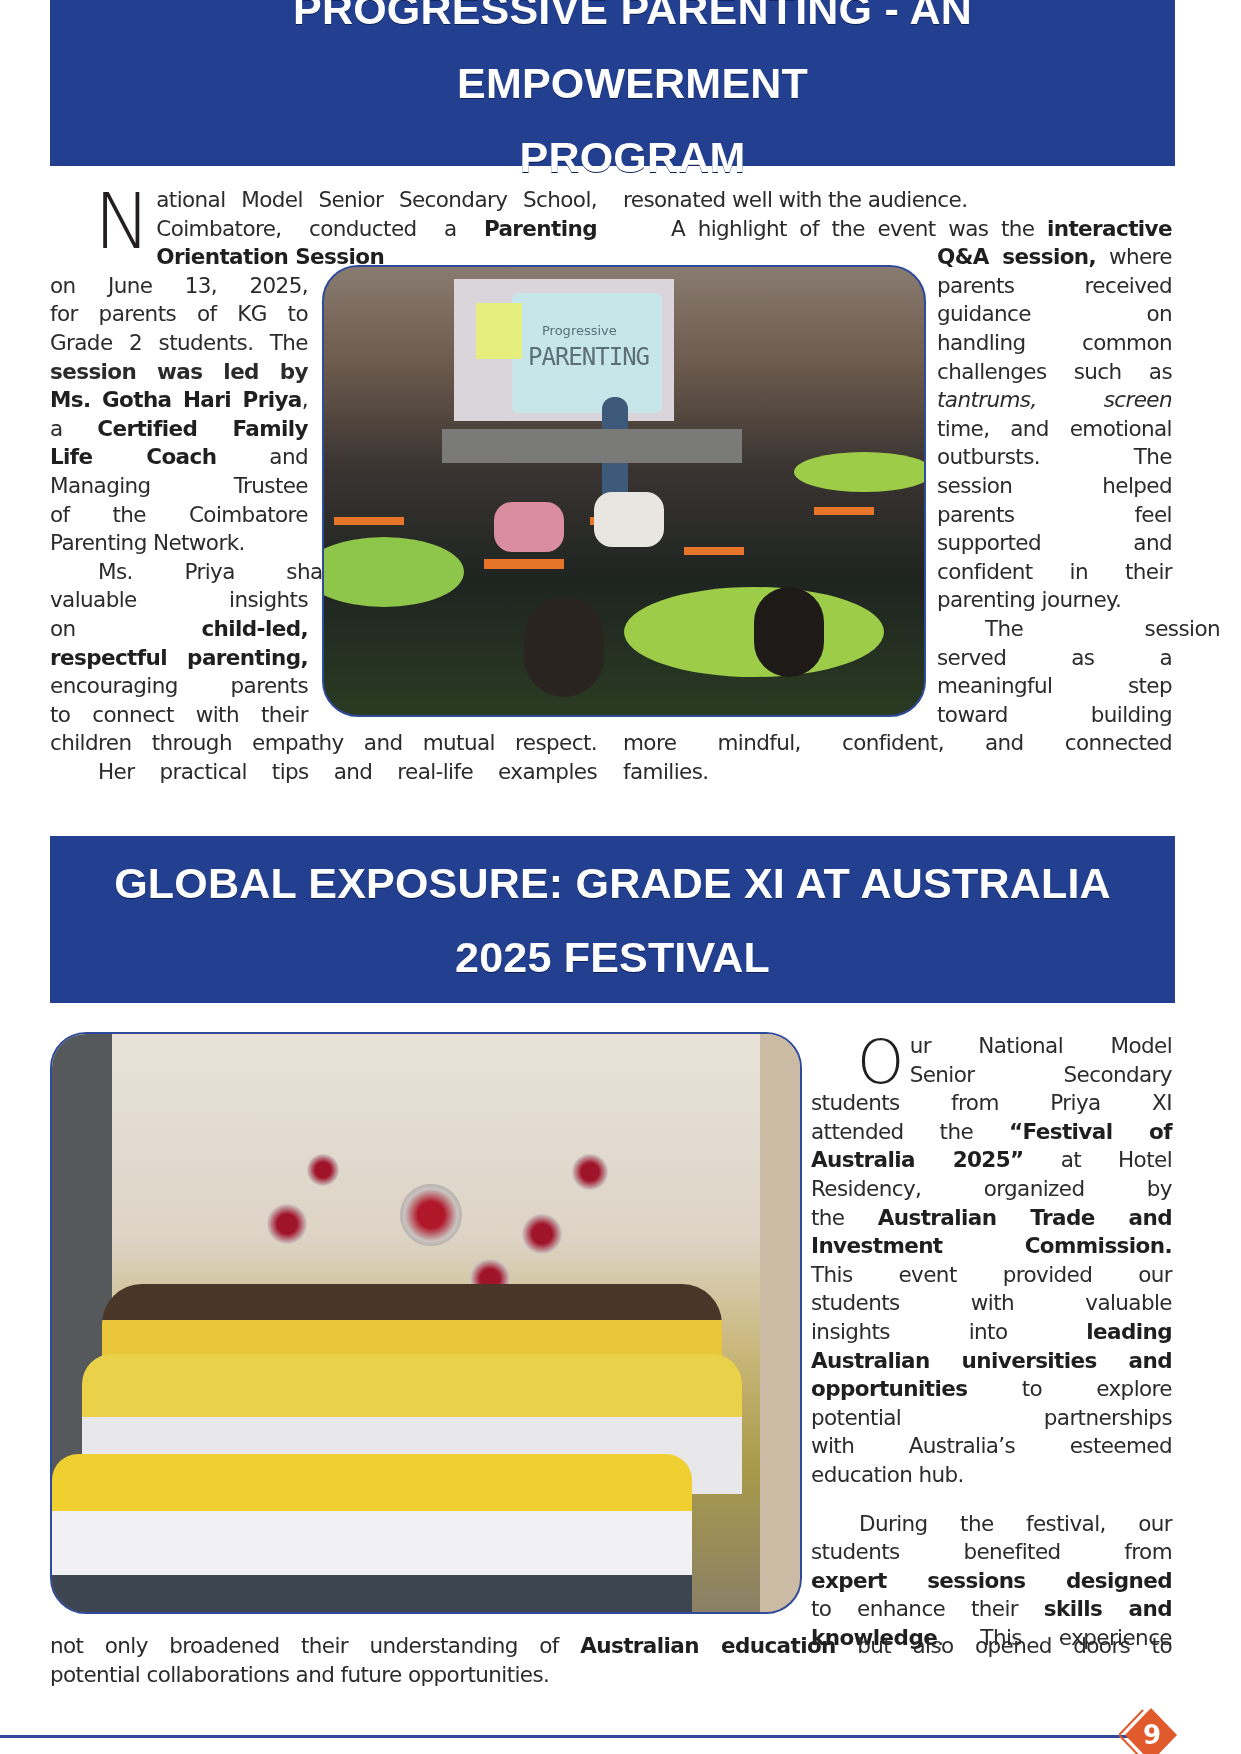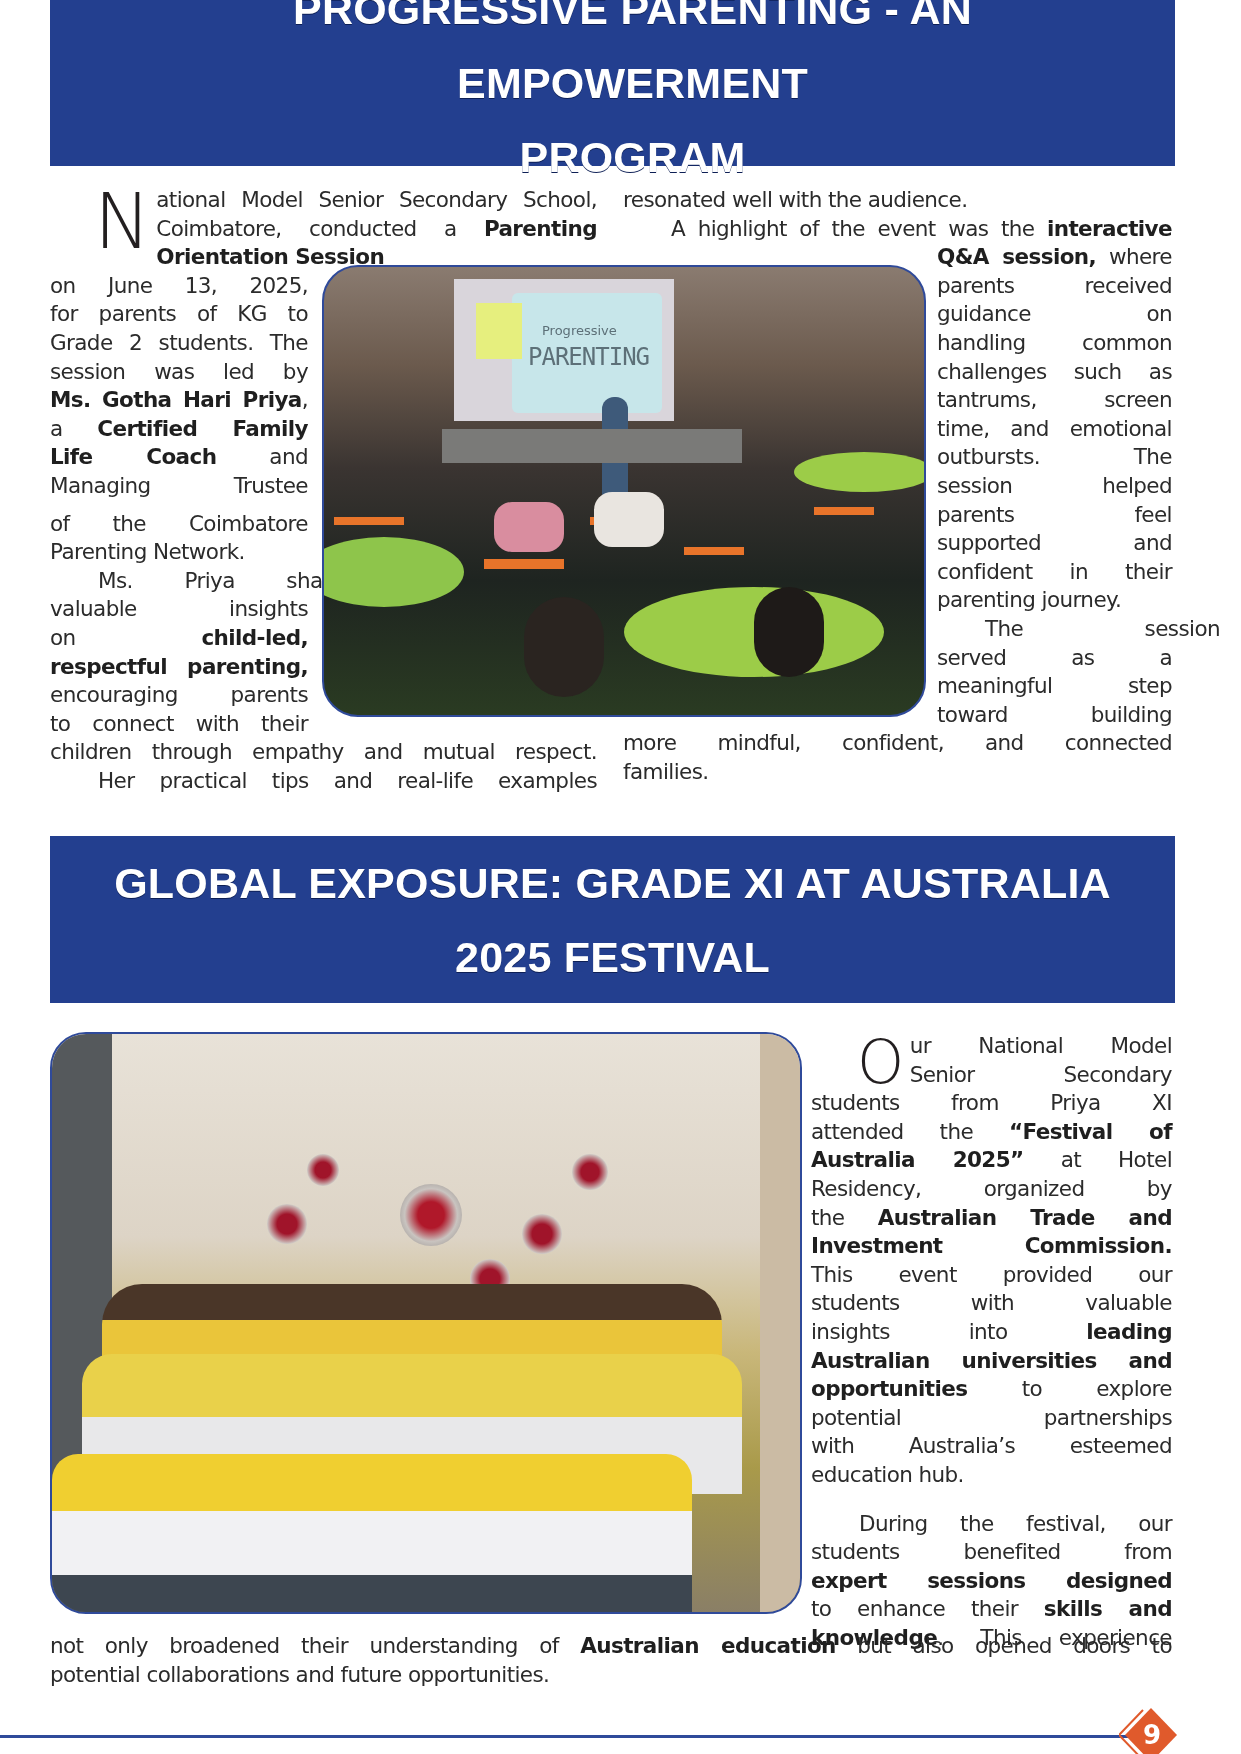--- a/index.html
+++ b/index.html
@@ -33,45 +33,45 @@
 </div>
 
 <div class="txt block" id="a1-left" style="left:50px;top:186px;width:547px;">
     <span class="dropcap" style="margin-left: 44px;">N</span>
     <span class="line" style="display: block;">ational Model Senior Secondary School,</span>
     <span class="line" style="display: block;">Coimbatore, conducted a <b>Parenting</b></span>
     <span class="line" style="width: 258px;"><b>Orientation Session</b></span>
     <span class="line" style="width: 258px;">on June 13, 2025,</span>
     <span class="line" style="width: 258px;">for parents of KG to</span>
     <span class="line" style="width: 258px;">Grade 2 students. The</span>
-    <span class="line" style="width: 258px;">session was led by</span>
+    <span class="line" style="width: 258px; font-weight: bold;">session was led by</span>
     <span class="line" style="width: 258px;"><b>Ms. Gotha Hari Priya</b>,</span>
     <span class="line" style="width: 258px;">a <b>Certified Family</b></span>
     <span class="line" style="width: 258px;"><b>Life Coach</b> and</span>
     <span class="line" style="width: 258px;">Managing Trustee</span>
-    <span class="line" style="width: 258px; margin-top: 9px;">of the Coimbatore</span>
+    <span class="line" style="width: 258px;">of the Coimbatore</span>
     <span class="line last" style="width: 258px;">Parenting Network.</span>
     <span class="line" style="padding-left: 48px; width: 258px;">Ms. Priya shared</span>
     <span class="line" style="width: 258px;">valuable insights</span>
     <span class="line" style="width: 258px;">on <b>child-led,</b></span>
     <span class="line" style="width: 258px;"><b>respectful parenting,</b></span>
     <span class="line" style="width: 258px;">encouraging parents</span>
     <span class="line" style="width: 258px;">to connect with their</span>
     <span class="line">children through empathy and mutual respect.</span>
     <span class="line" style="padding-left: 48px;">Her practical tips and real-life examples</span>
   </div>
 <div class="txt block" id="a1-right" style="left:623px;top:186px;width:549px;">
     <span class="line last">resonated well with the audience.</span>
     <span class="line" style="padding-left: 48px;">A highlight of the event was the <b>interactive</b></span>
     <span class="line" style="margin-left: 314px; width: 235px;"><b>Q&amp;A session,</b> where</span>
     <span class="line" style="margin-left: 314px; width: 235px;">parents received</span>
     <span class="line" style="margin-left: 314px; width: 235px;">guidance on</span>
     <span class="line" style="margin-left: 314px; width: 235px;">handling common</span>
     <span class="line" style="margin-left: 314px; width: 235px;">challenges such as</span>
-    <span class="line" style="margin-left: 314px; width: 235px;">tantrums, screen</span>
+    <span class="line" style="margin-left: 314px; width: 235px; font-style: italic;">tantrums, screen</span>
     <span class="line" style="margin-left: 314px; width: 235px;">time, and emotional</span>
     <span class="line" style="margin-left: 314px; width: 235px;">outbursts. The</span>
     <span class="line" style="margin-left: 314px; width: 235px;">session helped</span>
     <span class="line" style="margin-left: 314px; width: 235px;">parents feel</span>
     <span class="line" style="margin-left: 314px; width: 235px;">supported and</span>
     <span class="line" style="margin-left: 314px; width: 235px;">confident in their</span>
     <span class="line last" style="margin-left: 314px; width: 235px;">parenting journey.</span>
     <span class="line" style="padding-left: 48px; margin-left: 314px; width: 235px;">The session</span>
     <span class="line" style="margin-left: 314px; width: 235px;">served as a</span>
     <span class="line" style="margin-left: 314px; width: 235px;">meaningful step</span>

